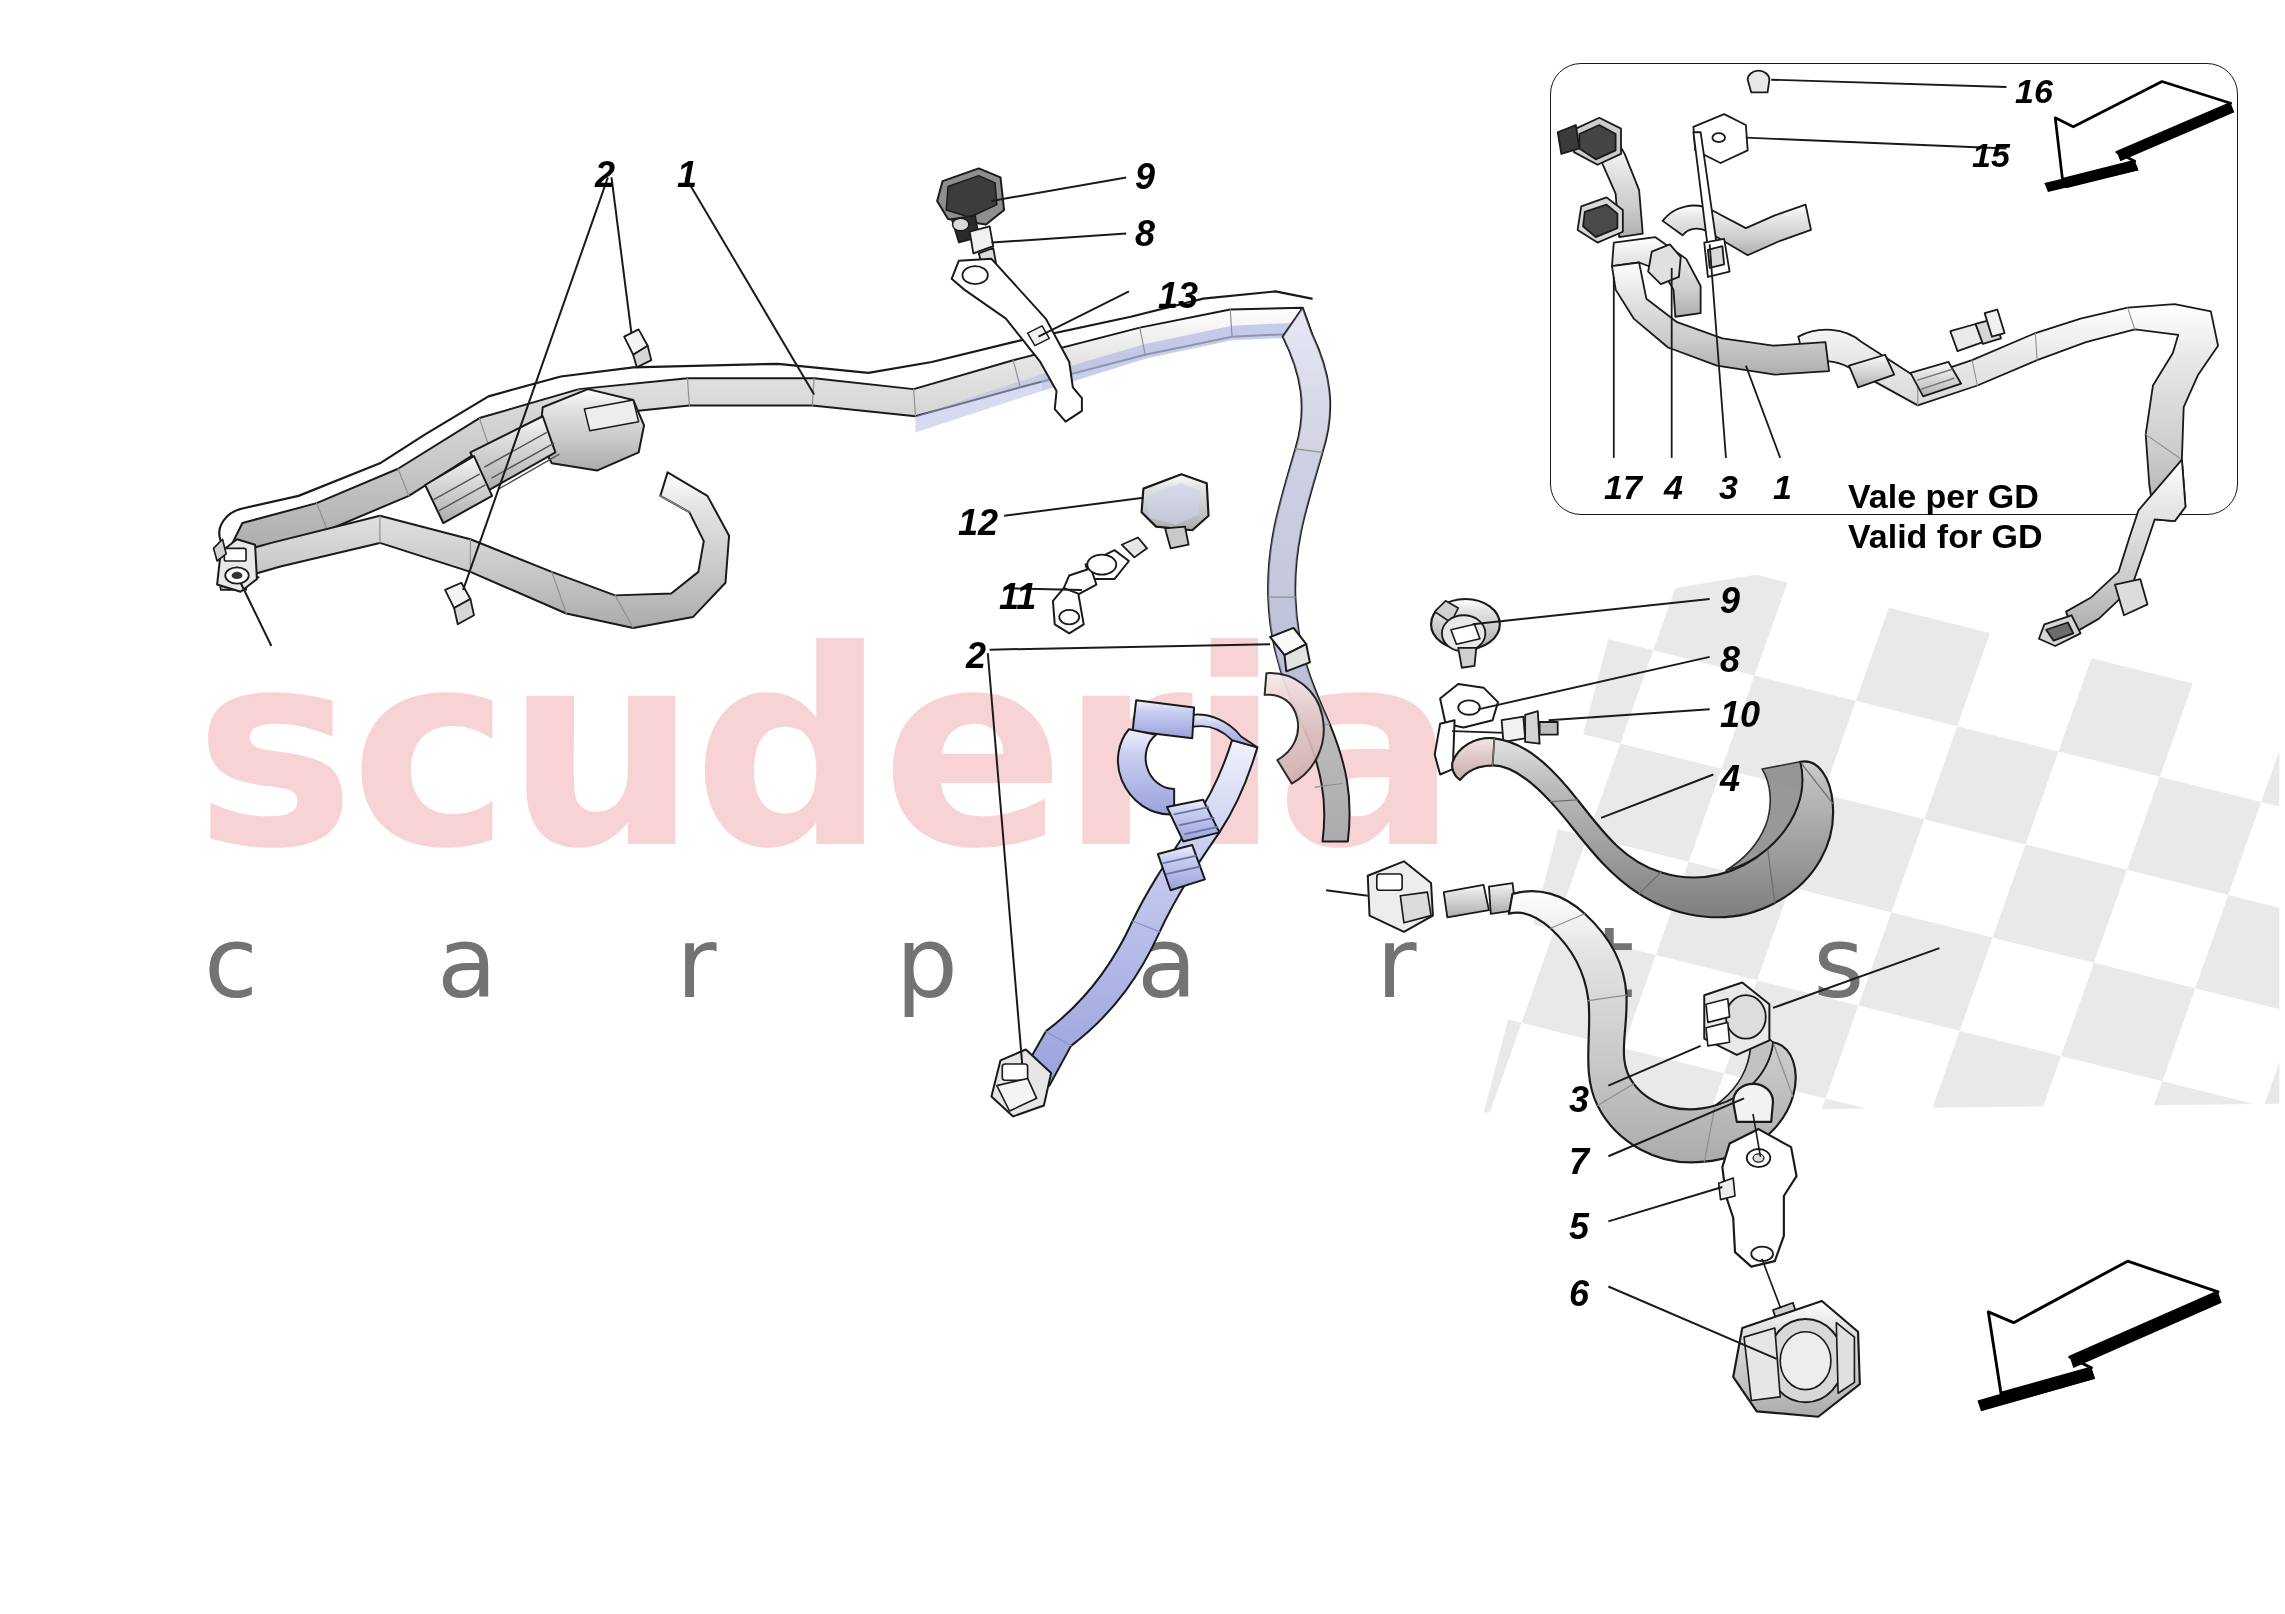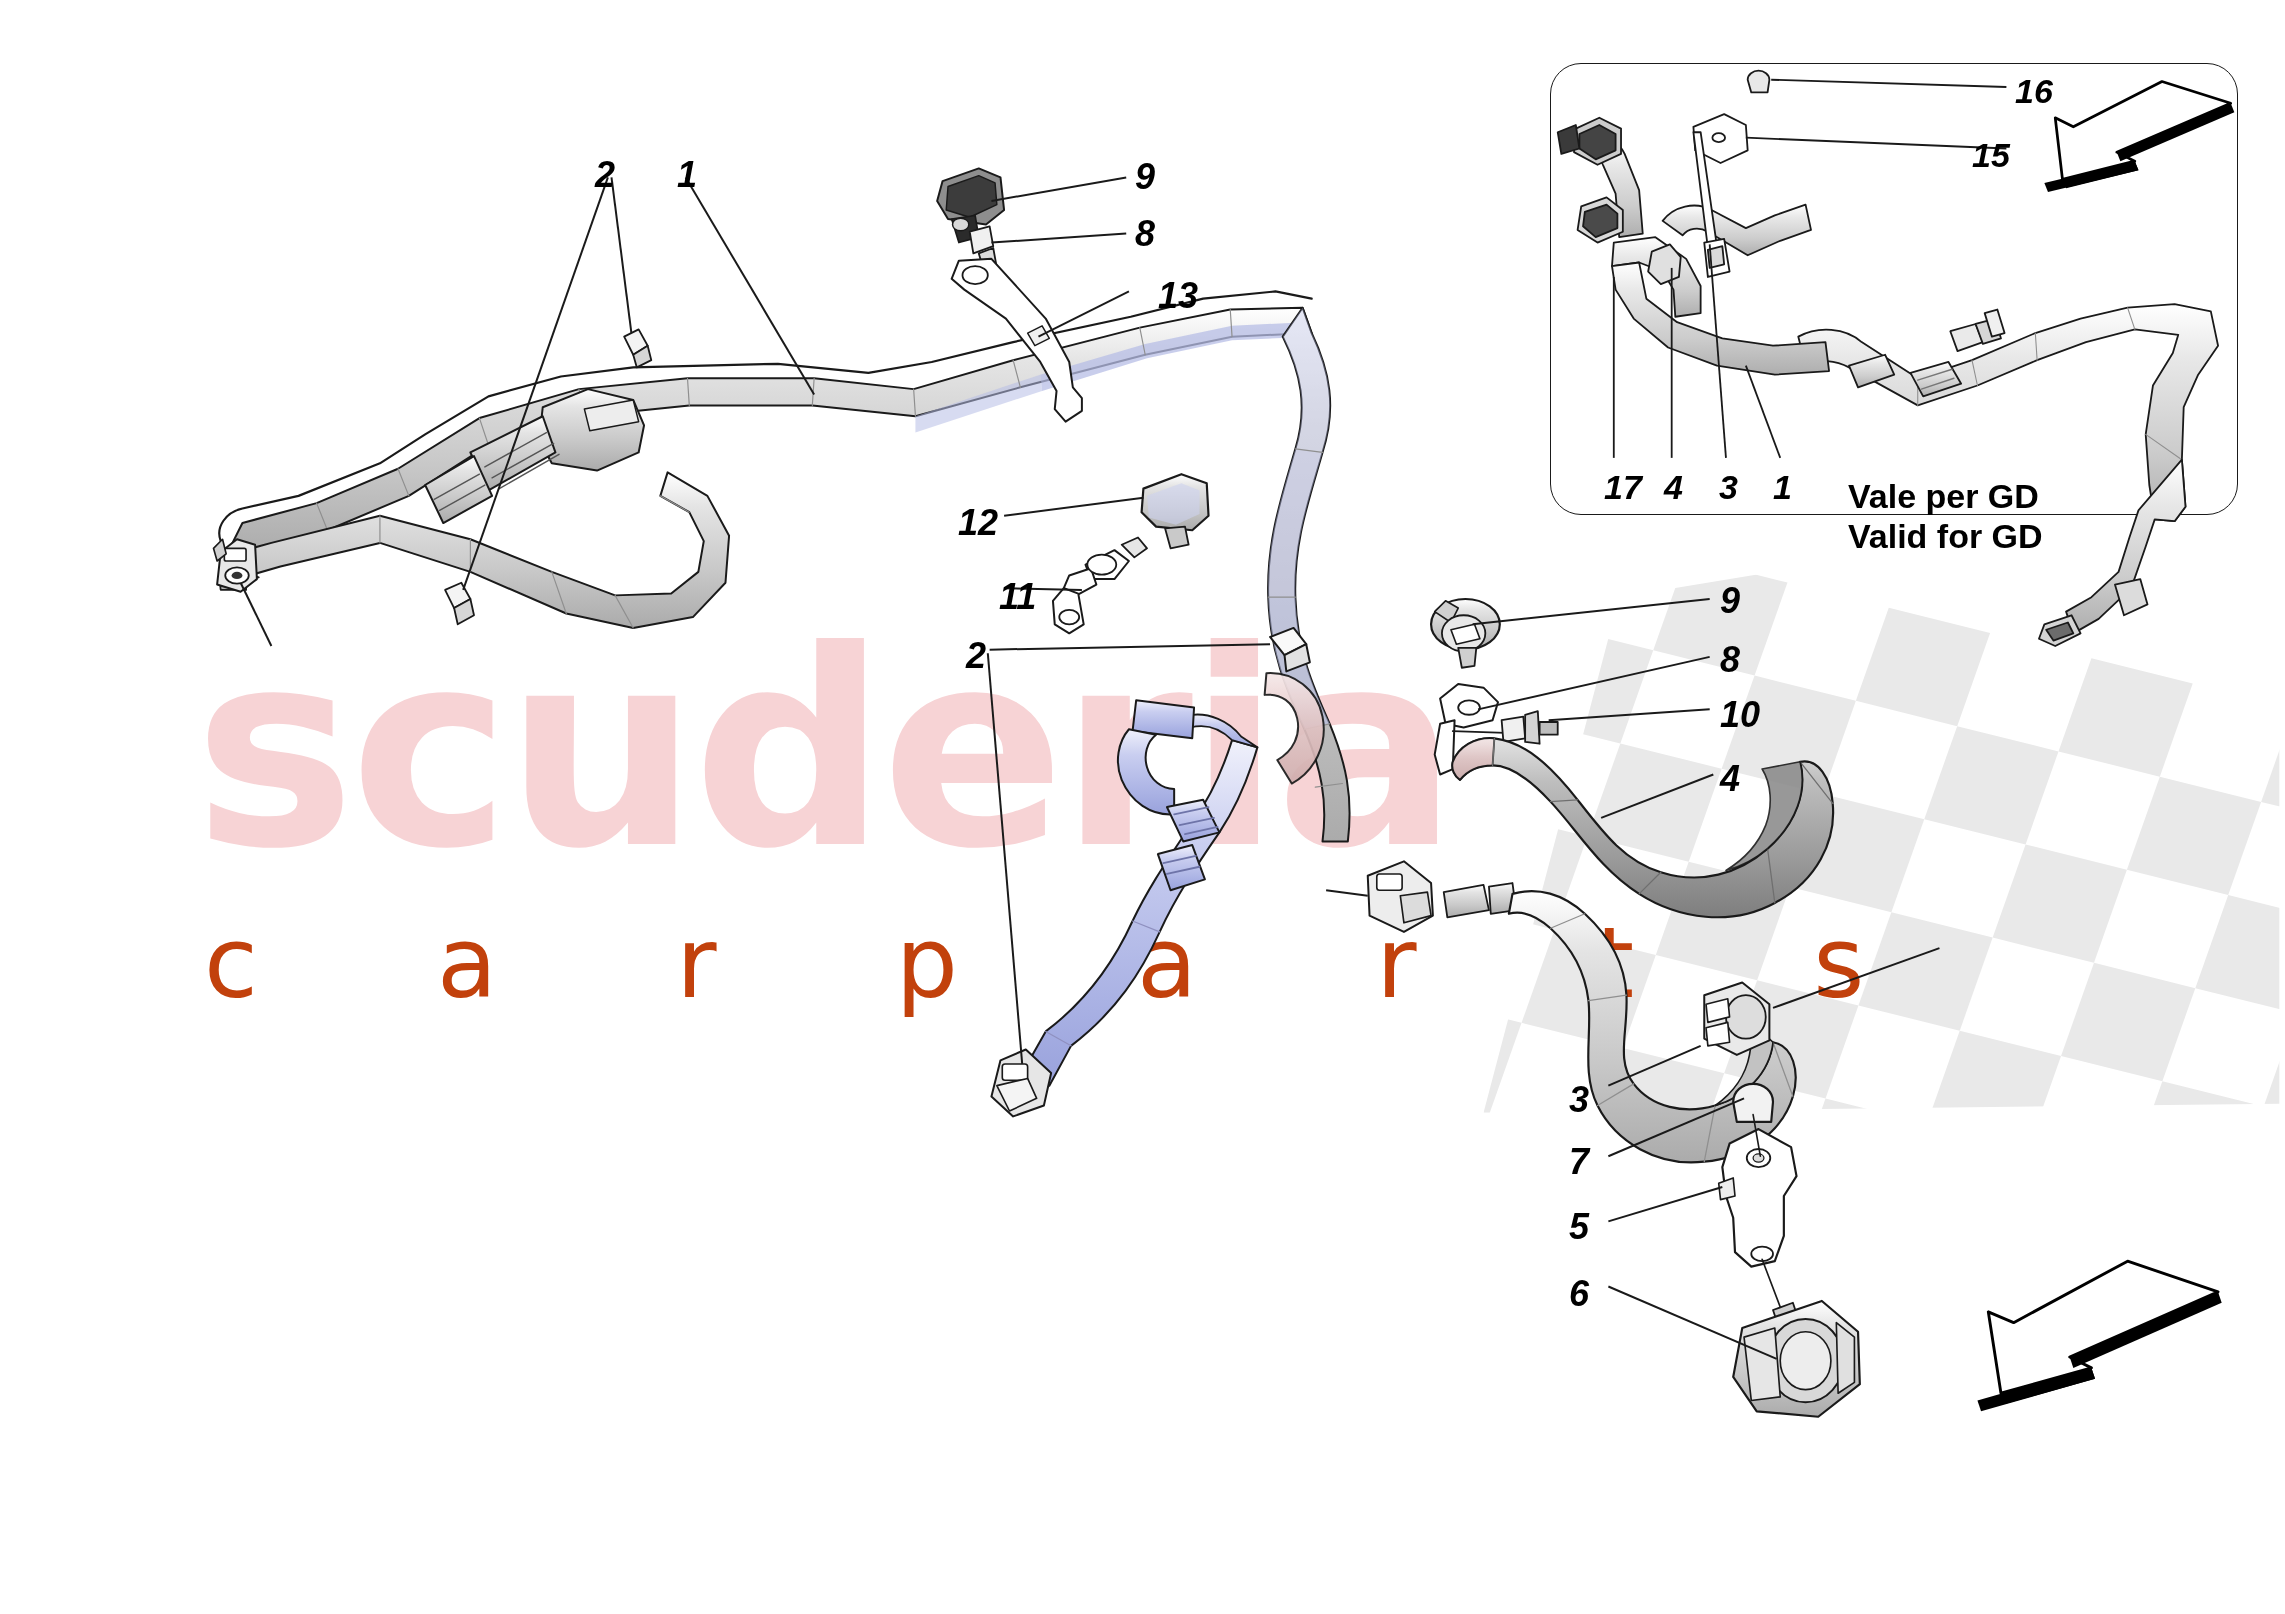--- a/index.html
+++ b/index.html
@@ -13,21 +13,21 @@
     position:absolute;left:194px;top:615px;
     font-family:"DejaVu Sans",sans-serif;
     font-weight:700;font-size:271px;line-height:1;
     color:#f7d3d5;letter-spacing:-5.4px;
     user-select:none;white-space:nowrap;
   }
   .wm-carparts{
     position:absolute;left:204px;top:914px;
     font-family:"DejaVu Sans",sans-serif;
     font-weight:400;font-size:98px;line-height:1;
-    color:#c2410c;letter-spacing:74px;
+    color:#737373;letter-spacing:74px;
     user-select:none;white-space:nowrap;
   }
 
   
   .num{
     position:absolute;
     font-family:"Liberation Sans",sans-serif;
     font-weight:700;
     font-size:36px;
     color:#000;

